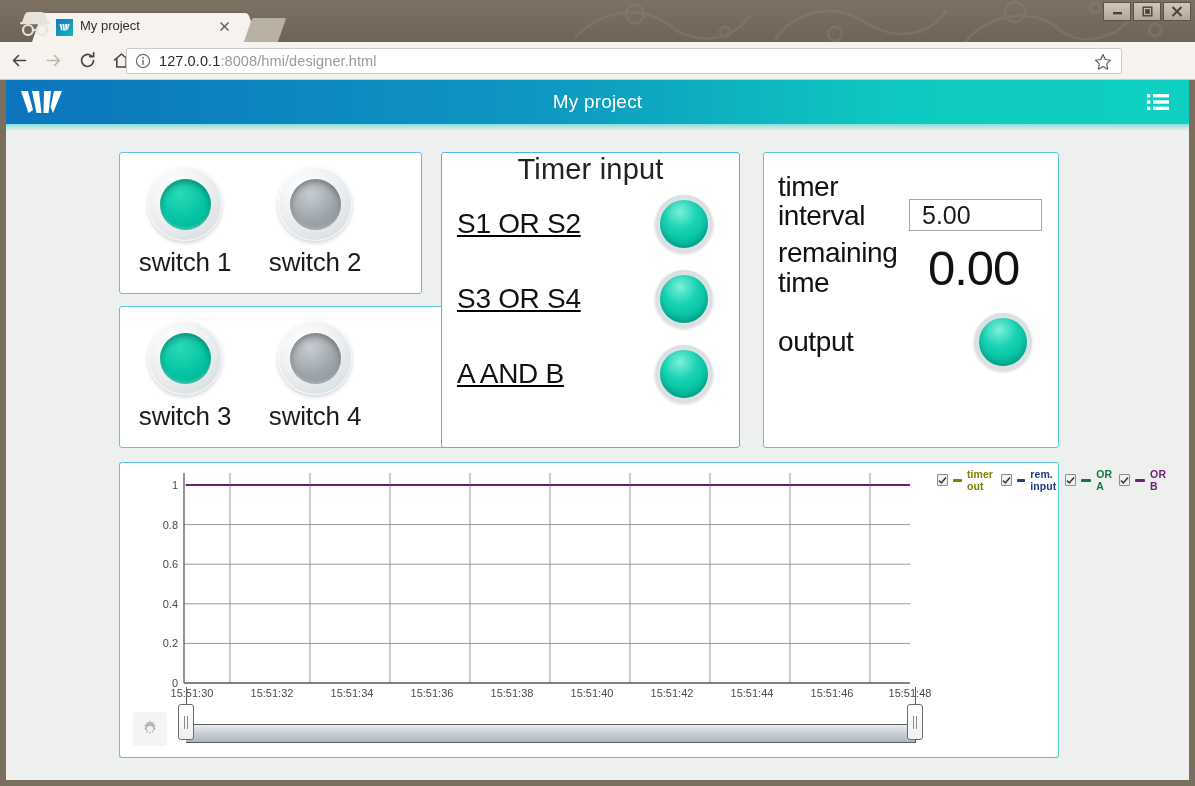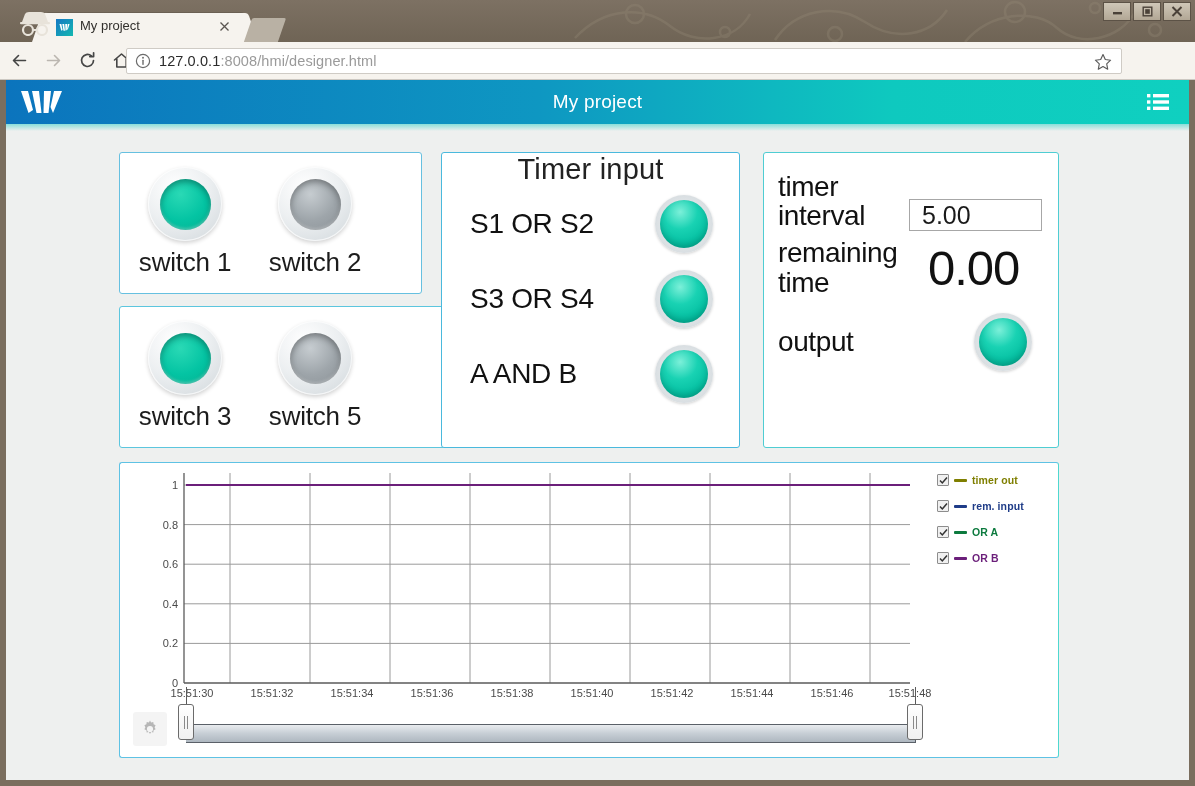--- a/index.html
+++ b/index.html
@@ -177,21 +177,21 @@
   .knob-inner.on  { background: radial-gradient(circle at 40% 30%, #2ad9b5 0%, #04c4a3 55%, #02b090 100%); }
   .knob-inner.off { background: radial-gradient(circle at 40% 30%, #c6ccd0 0%, #9ea5aa 55%, #8b9297 100%); }
   .switch-label {
     margin-top: 6px; font-size: 26px; color: #1c1c1c; font-weight: 400;
     letter-spacing: -.2px;
   }
 
   
   .ti-row {
     display: flex; align-items: center; justify-content: space-between;
-    padding: 0 26px 0 28px; height: 75px;
+    padding: 0 26px 0 15px; height: 75px; text-decoration: underline;
   }
   .ti-label { font-size: 28px; color: #111; letter-spacing: -.3px; }
   .led {
     width: 58px; height: 58px; border-radius: 50%;
     background: radial-gradient(circle at 50% 50%, #e9edef 0%, #dde2e5 60%, #cdd4d8 100%);
     box-shadow: 0 1px 3px rgba(0,0,0,.18);
     display: flex; align-items: center; justify-content: center;
   }
   .led-inner {
     width: 48px; height: 48px; border-radius: 50%;
@@ -212,21 +212,21 @@
     font-size: 25px; color: #1a1a1a; padding-left: 12px;
     outline: none;
   }
   .t-bignum { font-size: 49px; color: #111; letter-spacing: -1px; line-height: 1; }
 
   
   .chart-area { position: absolute; left: 0; top: 0; width: 940px; height: 296px; }
   .chart-svg { position: absolute; left: 0; top: 0; }
   .legend {
     position: absolute; left: 817px; top: 9px;
-    display: flex; flex-direction: column; gap: 10px;
+    display: flex; flex-direction: row; gap: 3px;
   }
   .legend-item { display: flex; align-items: center; height: 16px; }
   .legend-cb {
     width: 12px; height: 12px; border: 1px solid #8d8d8d; background: #f0f0f0;
     margin-right: 5px; display:flex; align-items:center; justify-content:center;
     border-radius: 1px;
   }
   .legend-dash { width: 13px; height: 3px; margin-right: 5px; border-radius: 1px; }
   .legend-text { font-size: 10.5px; font-weight: bold; letter-spacing: .1px; }
 
@@ -413,21 +413,21 @@
         <div class="switch-cell">
           <div class="knob">
               <div class="knob-inner on"></div>
             </div>
           <div class="switch-label">switch 3</div>
         </div>
         <div class="switch-cell">
           <div class="knob">
               <div class="knob-inner off"></div>
             </div>
-          <div class="switch-label">switch 5</div>
+          <div class="switch-label">switch 4</div>
         </div>
       </div>
     </div>
 
     <div class="panel" id="panel-timer-input">
       <div class="panel-title" style="">Timer input</div>
       <div class="ti-row">
         <span class="ti-label">S1 OR S2</span>
         <span class="led">
             <span class="led-inner"></span>

